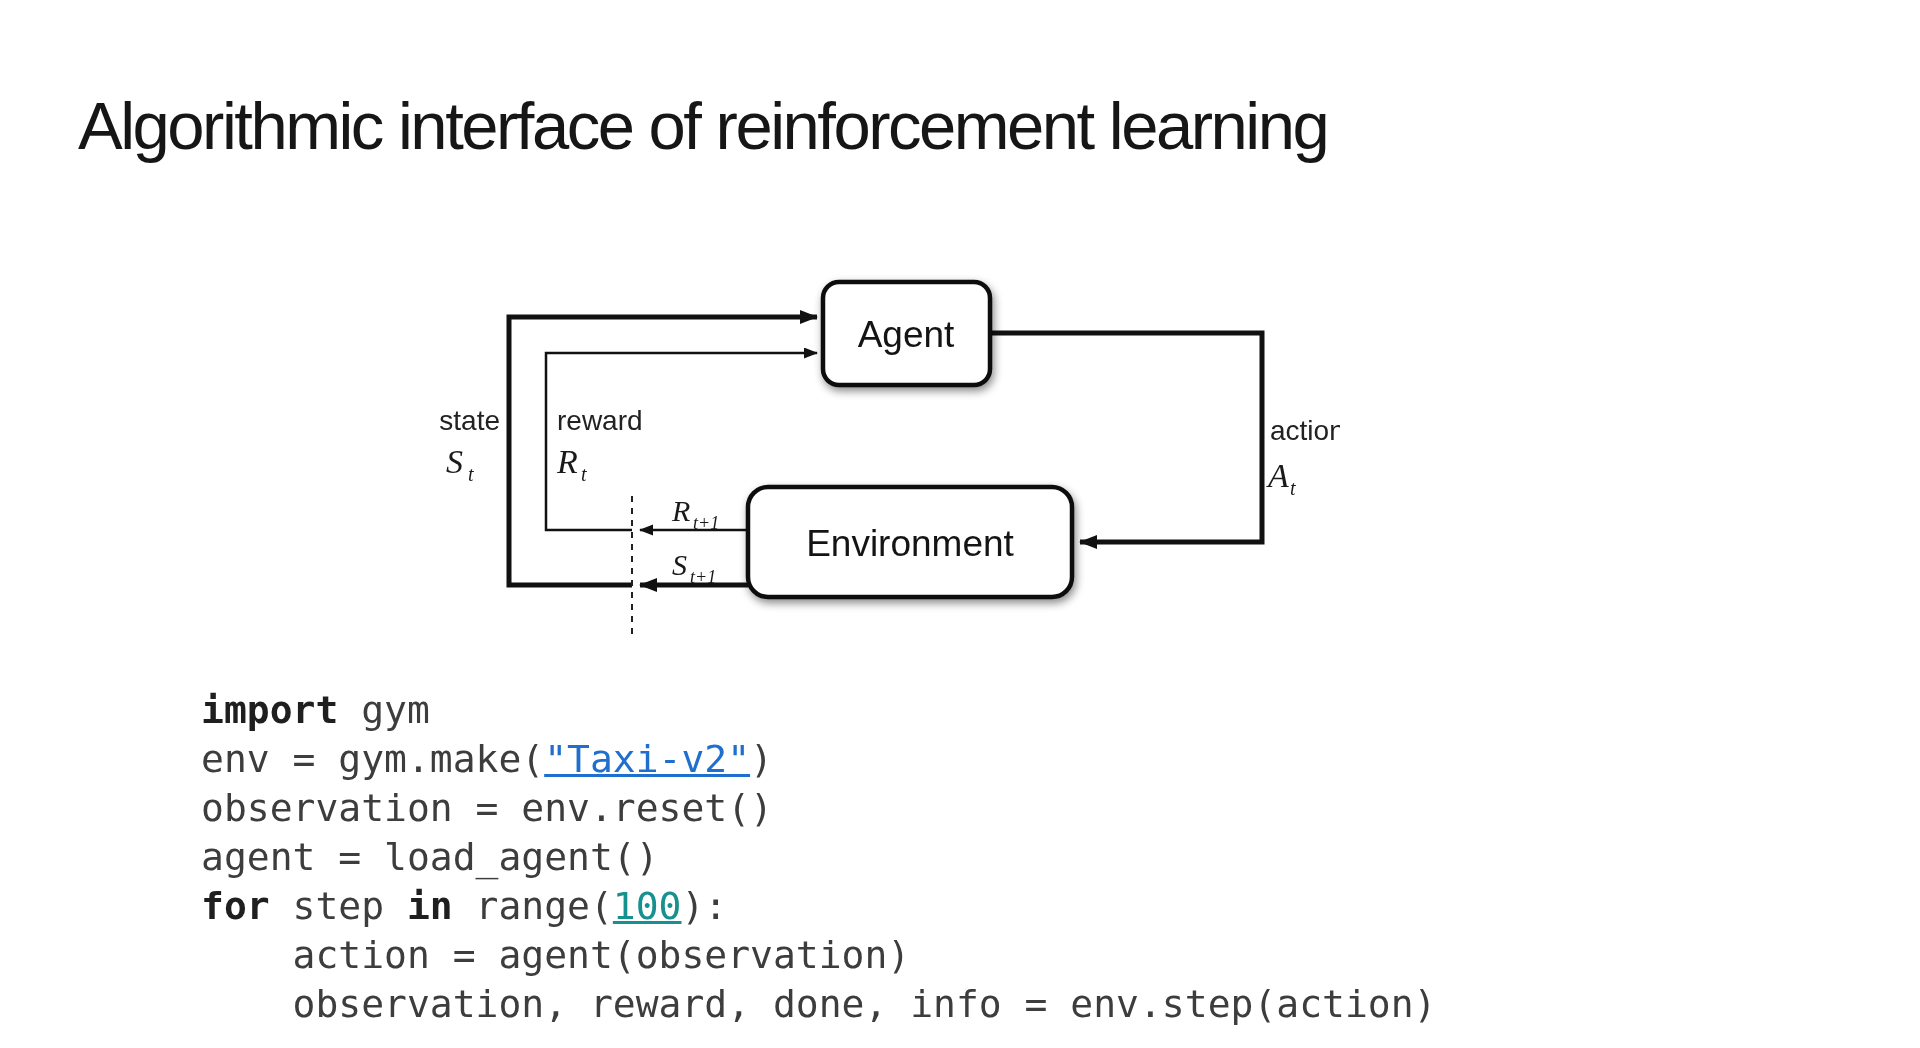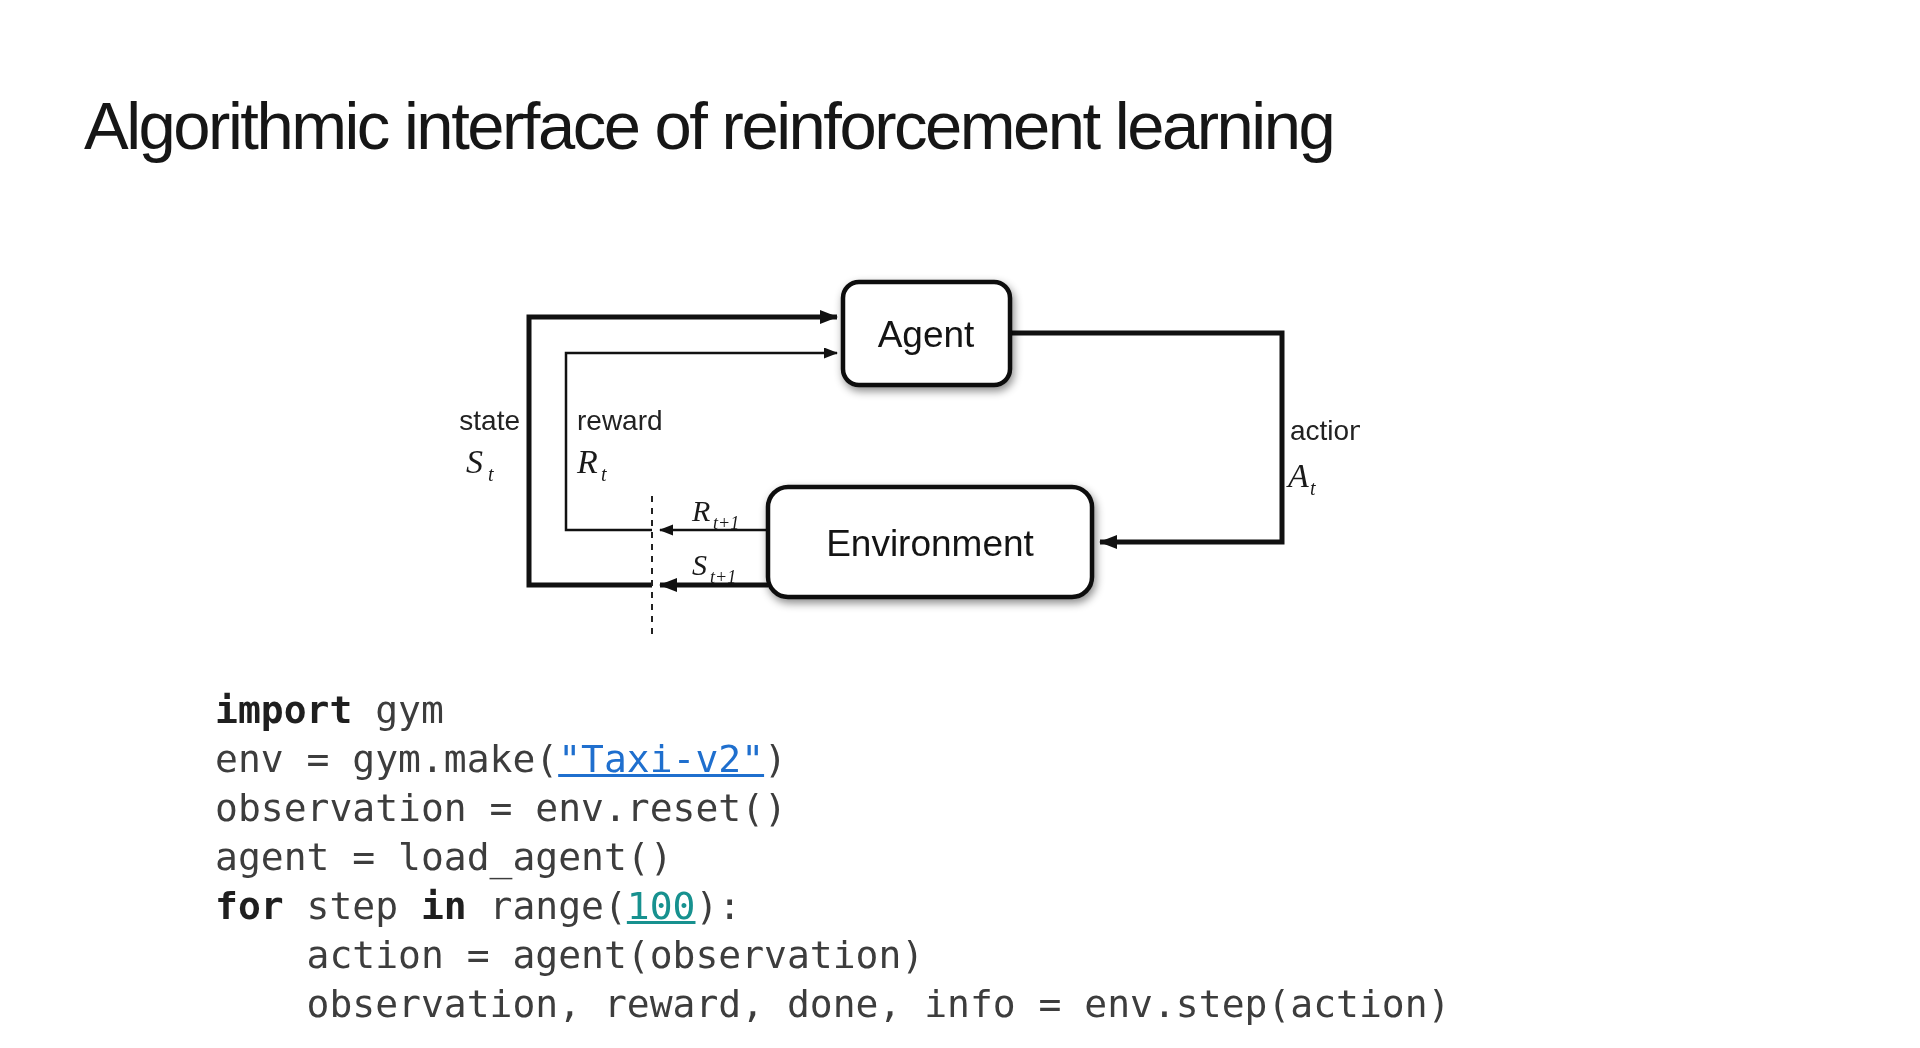--- a/index.html
+++ b/index.html
@@ -3,39 +3,39 @@
 <meta charset="utf-8">
 <style>
   html,body{margin:0;padding:0;}
   body{
     width:1920px;height:1048px;
     background:#ffffff;
     font-family:"Liberation Sans",sans-serif;
     position:relative;overflow:hidden;
   }
   .slide-title{
-    position:absolute;left:84px;top:42px;
+    position:absolute;left:78px;top:42px;
     font-size:67px;font-weight:300;letter-spacing:-2.5px;
     color:#161616;white-space:nowrap;
   }
-  .diagram-wrap{position:absolute;left:400px;top:190px;width:960px;height:460px;text-decoration:underline;}
+  .diagram-wrap{position:absolute;left:380px;top:190px;width:960px;height:460px;text-decoration:underline;}
   svg text{user-select:none;}
   .lbl{font-family:"Liberation Sans",sans-serif;font-size:28px;fill:#222222;}
   .boxlbl{font-family:"Liberation Sans",sans-serif;font-size:37px;fill:#141414;}
   .sym{font-family:"Liberation Serif","DejaVu Serif",serif;font-style:italic;font-size:34px;fill:#1a1a1a;}
   .sub{font-family:"Liberation Serif","DejaVu Serif",serif;font-style:italic;font-size:20px;fill:#1a1a1a;}
   .sym-sm{font-family:"Liberation Serif","DejaVu Serif",serif;font-style:italic;font-size:30px;fill:#1a1a1a;}
   .sub-sm{font-family:"Liberation Serif","DejaVu Serif",serif;font-style:italic;font-size:18px;fill:#1a1a1a;}
   .wire{fill:none;stroke:#111111;}
   .wire-thick{stroke-width:5;}
   .wire-thin{stroke-width:2.5;}
   .node-box{fill:#ffffff;stroke:#111111;stroke-width:4.5;}
   .dash{stroke:#222222;stroke-width:2;stroke-dasharray:6 6;fill:none;}
   .code-block{
-    position:absolute;left:215px;top:686px;
+    position:absolute;left:201px;top:686px;
     font-family:"DejaVu Sans Mono","Liberation Mono",monospace;
     font-size:38px;line-height:49px;
     color:#3d3d3d;white-space:pre;
   }
   .code-line{height:49px;}
   .tok-pl{color:#3d3d3d;}
   .tok-kw{font-weight:bold;color:#1f1f1f;}
   .tok-link{color:var(--link-blue,#1f6fce);text-decoration:underline;cursor:pointer;}
   .tok-num{color:var(--num-teal,#17918f);text-decoration:underline;}
 </style>

